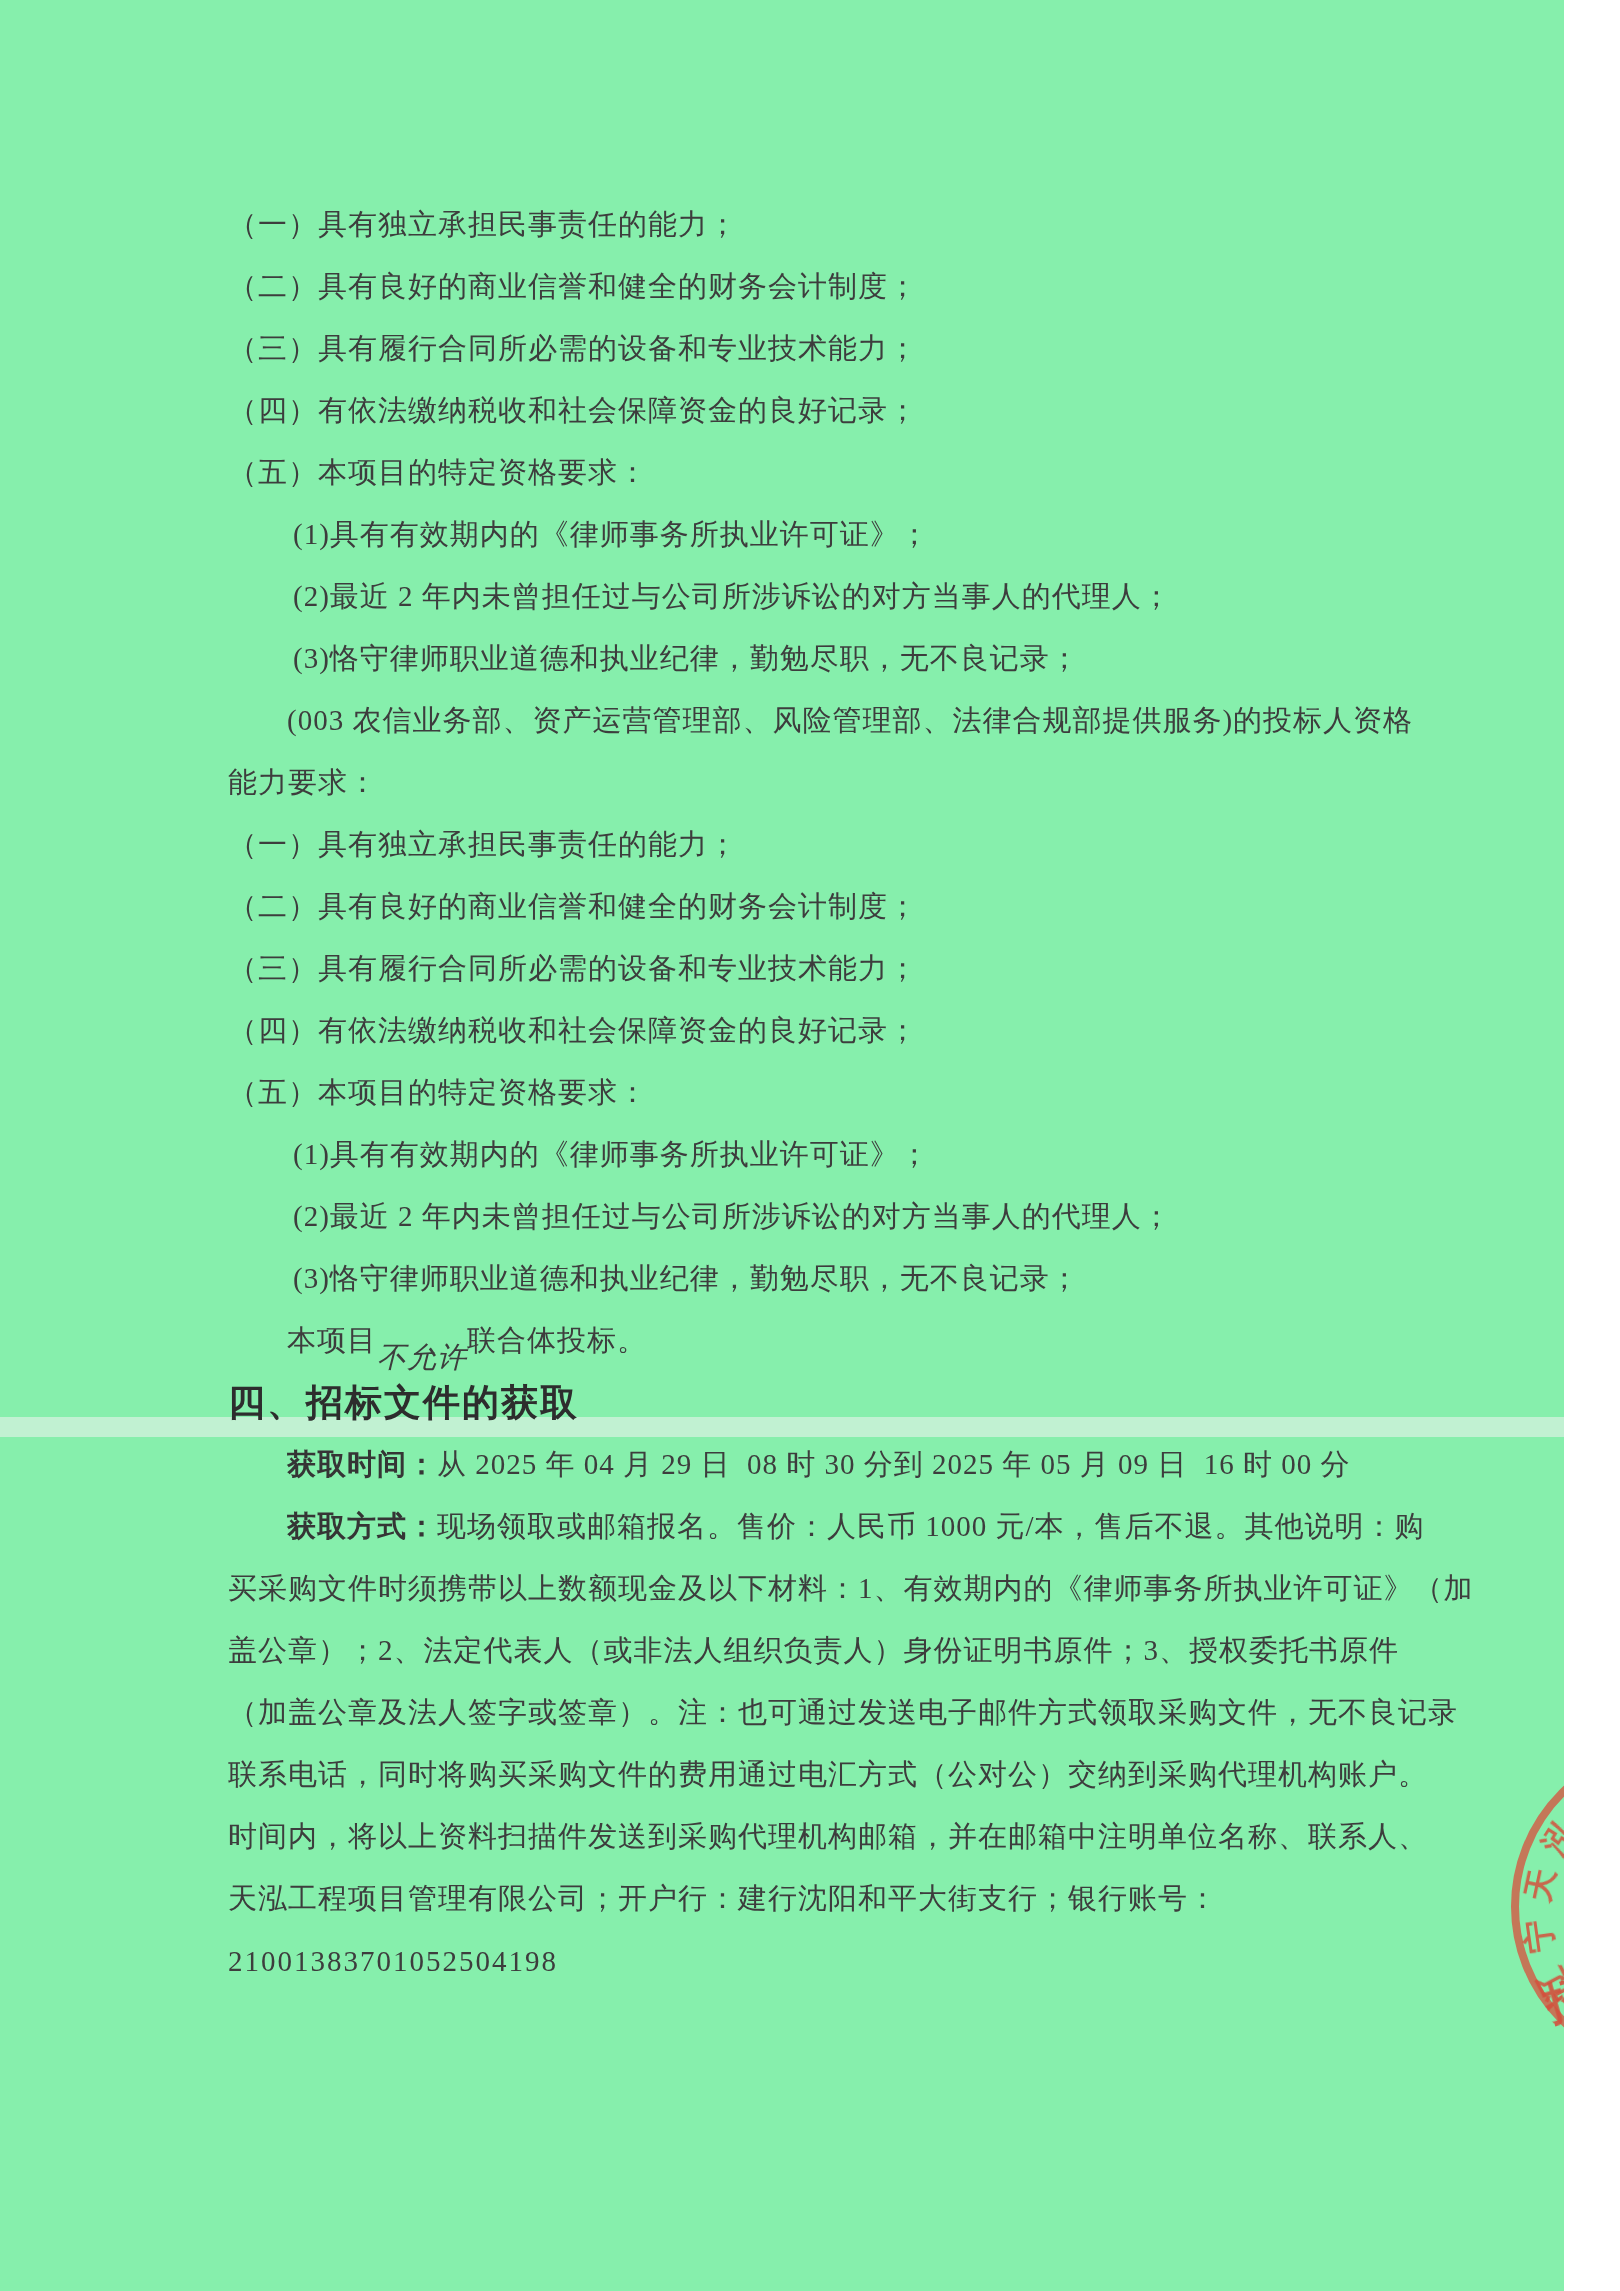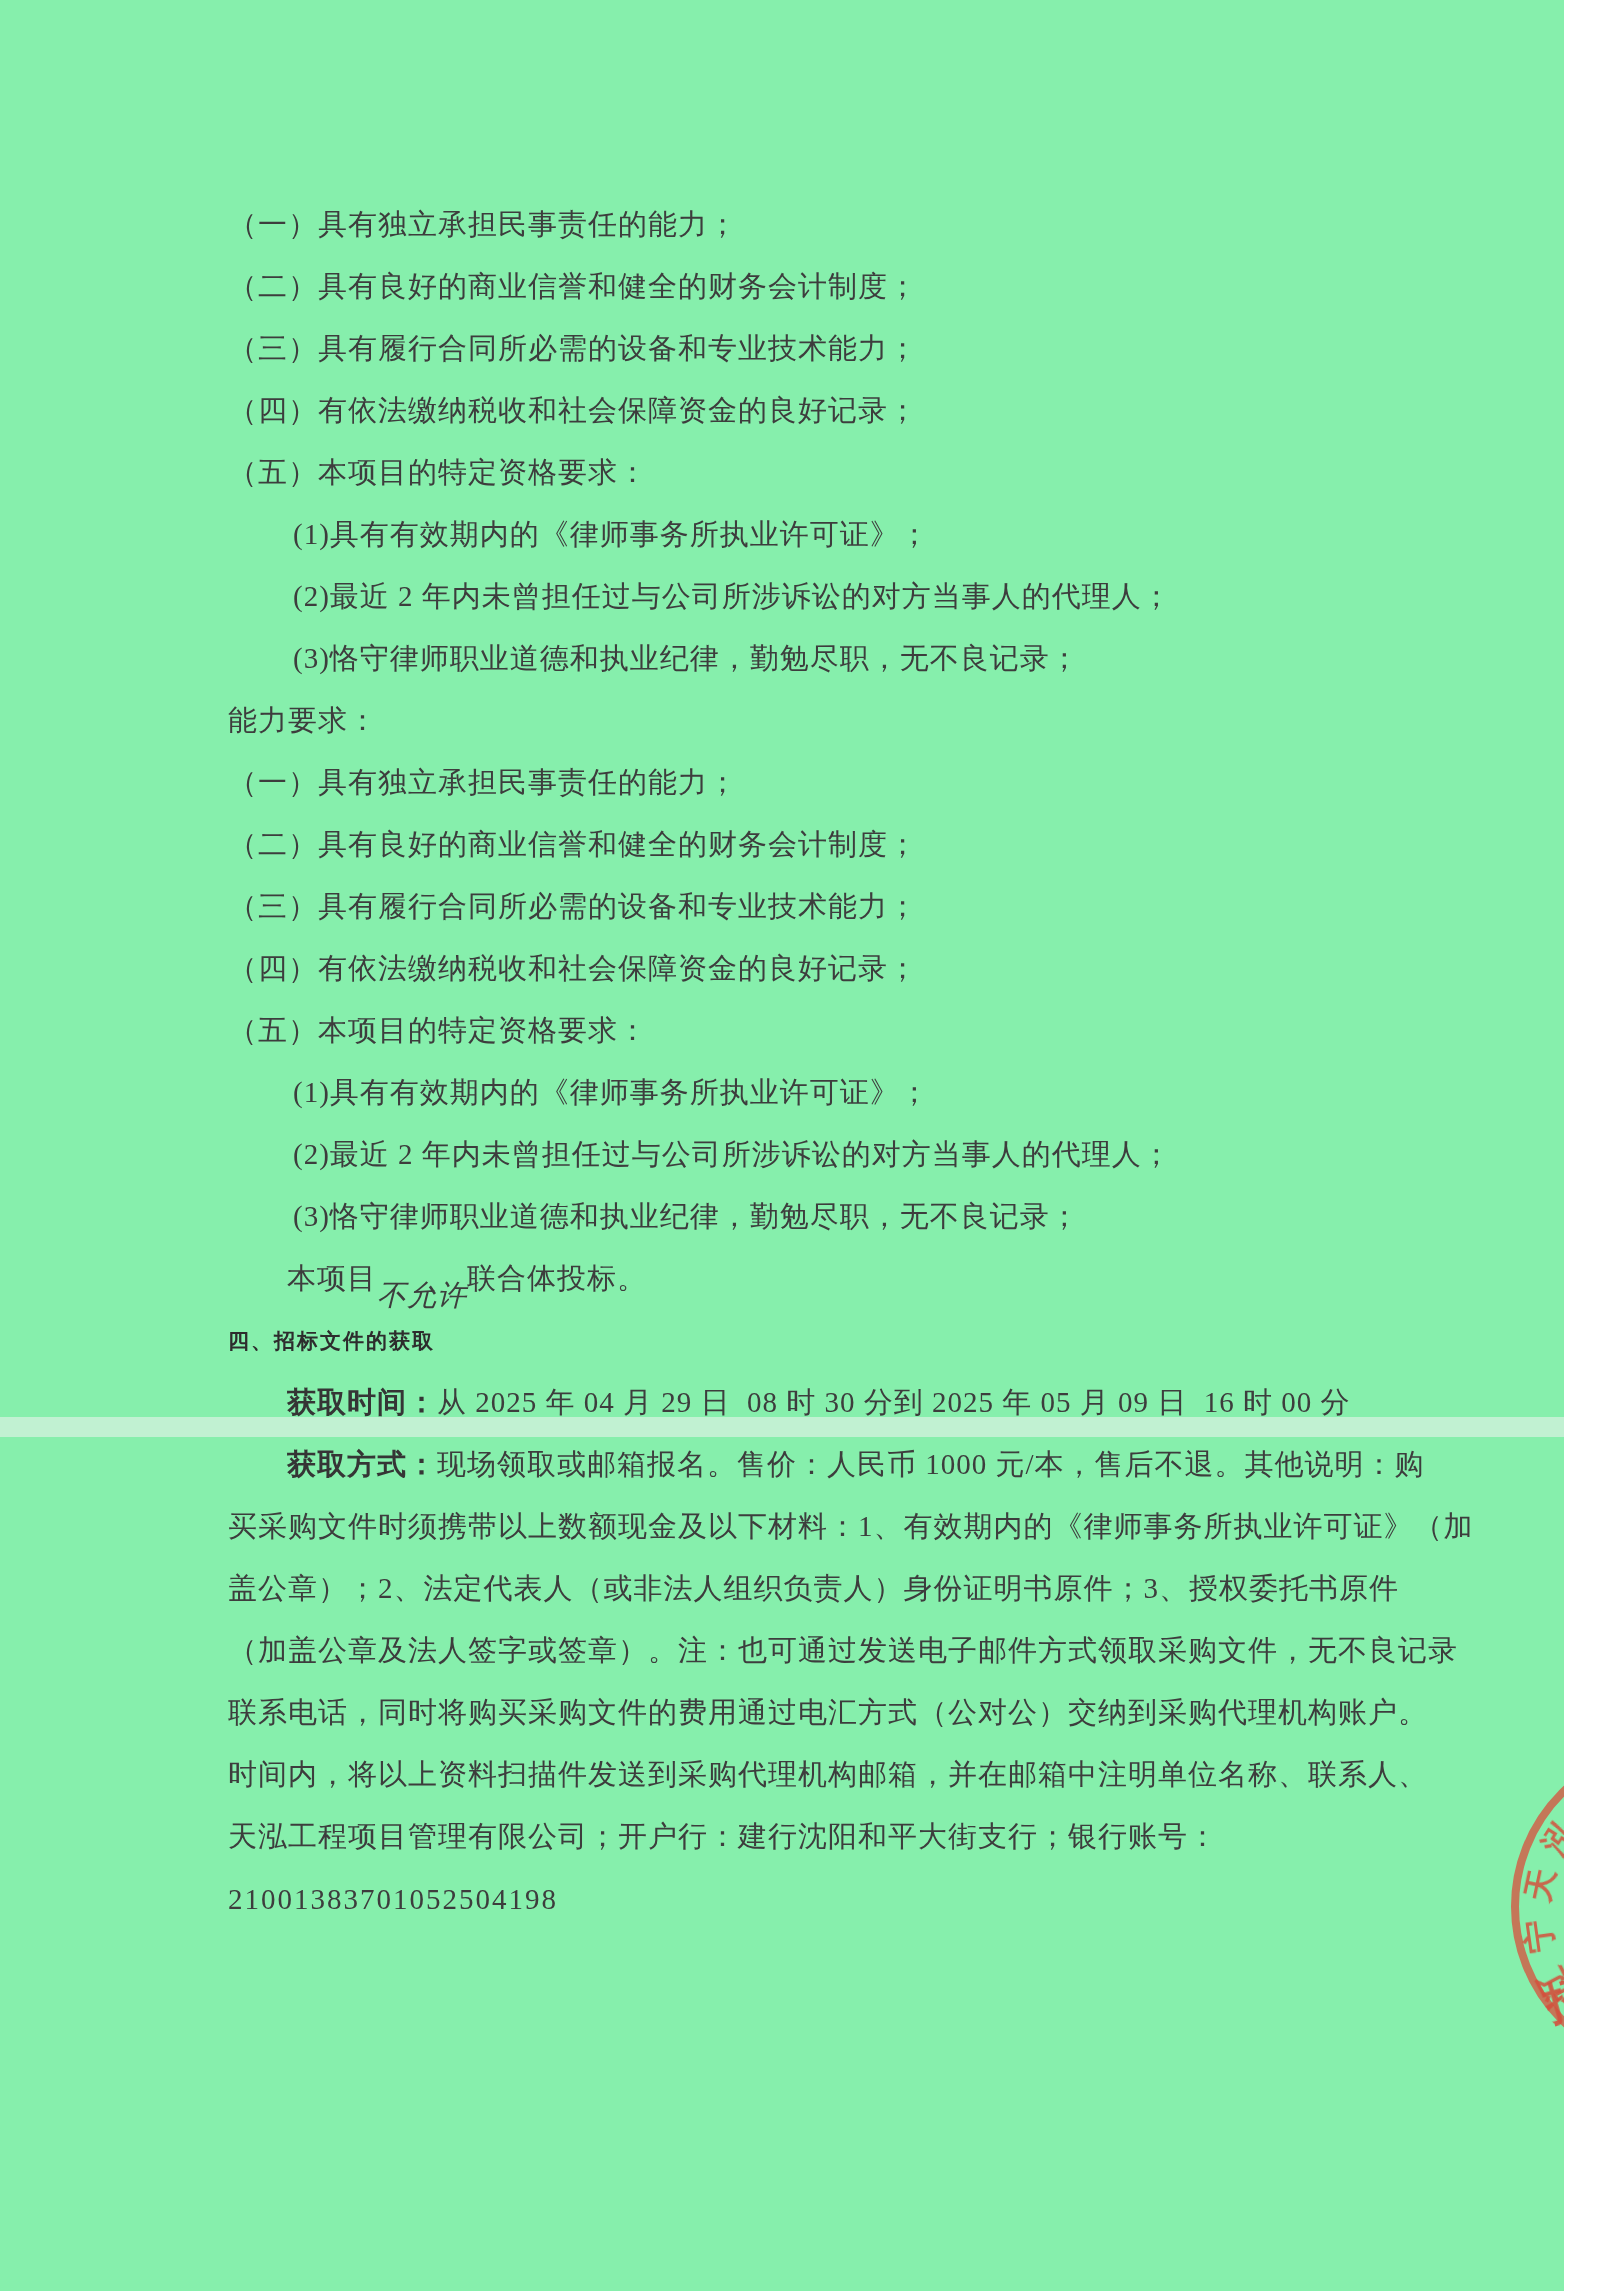--- a/index.html
+++ b/index.html
@@ -21,21 +21,21 @@
     font-size:29px;
     letter-spacing:1px;
     white-space:pre;
     color:#3d3d3d;
   }
   .indent-sub{padding-left:65px;}
   .indent-para{padding-left:59px;}
   .bold-label{font-weight:700;color:#353535;}
   .em-italic{font-style:italic;margin-top:34px;}
   .heading{
-    font-size:21px;
+    font-size:37px;
     font-weight:700;
     letter-spacing:2px;
     color:#2d2d2d;
     font-family:"Liberation Sans","DejaVu Sans",sans-serif;
   }
   .account{letter-spacing:2px;}
   .scan-band{
     position:absolute;left:0;top:1417px;width:1620px;height:19.6px;
     background:#f3f3f2;opacity:.55;
   }
@@ -85,20 +85,21 @@
     <div class="line">（一）具有独立承担民事责任的能力；</div>
     <div class="line">（二）具有良好的商业信誉和健全的财务会计制度；</div>
     <div class="line">（三）具有履行合同所必需的设备和专业技术能力；</div>
     <div class="line">（四）有依法缴纳税收和社会保障资金的良好记录；</div>
     <div class="line">（五）本项目的特定资格要求：</div>
 
     <div class="line indent-sub">(1)具有有效期内的《律师事务所执业许可证》；</div>
     <div class="line indent-sub">(2)最近 2 年内未曾担任过与公司所涉诉讼的对方当事人的代理人；</div>
     <div class="line indent-sub">(3)恪守律师职业道德和执业纪律，勤勉尽职，无不良记录；</div>
 
+    <div class="line indent-para">(003 农信业务部、资产运营管理部、风险管理部、法律合规部提供服务)的投标人资格</div>
     <div class="line">能力要求：</div>
 
     <div class="line">（一）具有独立承担民事责任的能力；</div>
     <div class="line">（二）具有良好的商业信誉和健全的财务会计制度；</div>
     <div class="line">（三）具有履行合同所必需的设备和专业技术能力；</div>
     <div class="line">（四）有依法缴纳税收和社会保障资金的良好记录；</div>
     <div class="line">（五）本项目的特定资格要求：</div>
 
     <div class="line indent-sub">(1)具有有效期内的《律师事务所执业许可证》；</div>
     <div class="line indent-sub">(2)最近 2 年内未曾担任过与公司所涉诉讼的对方当事人的代理人；</div>

